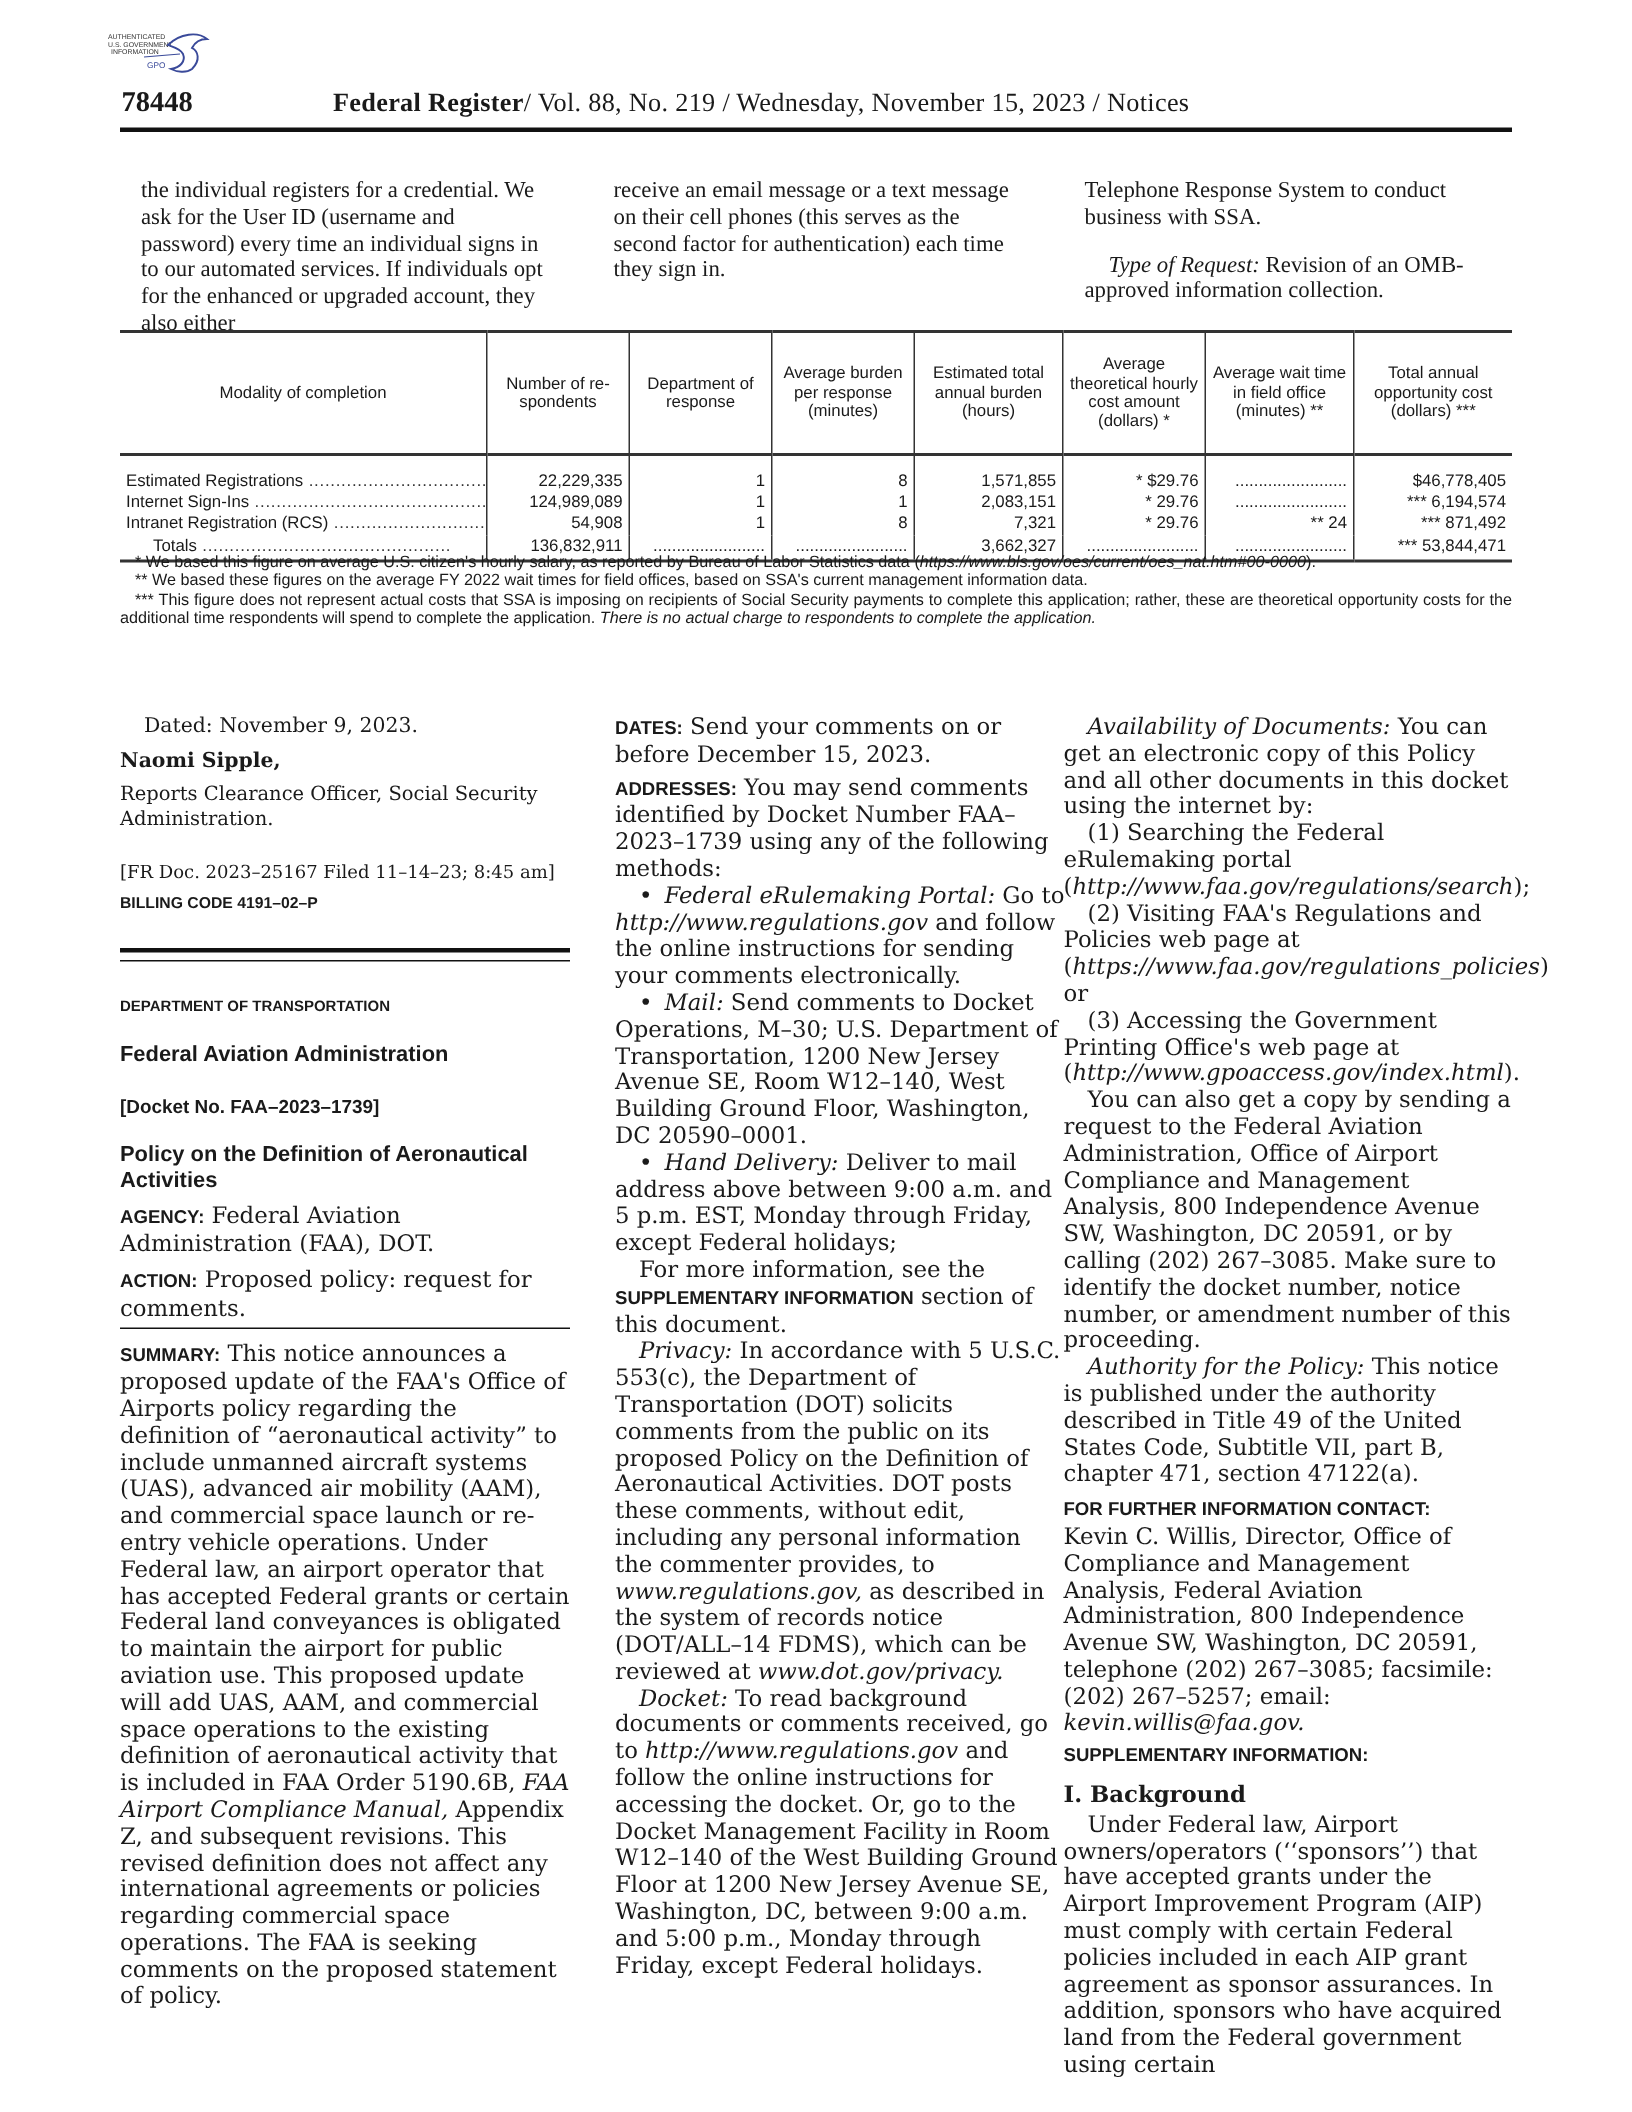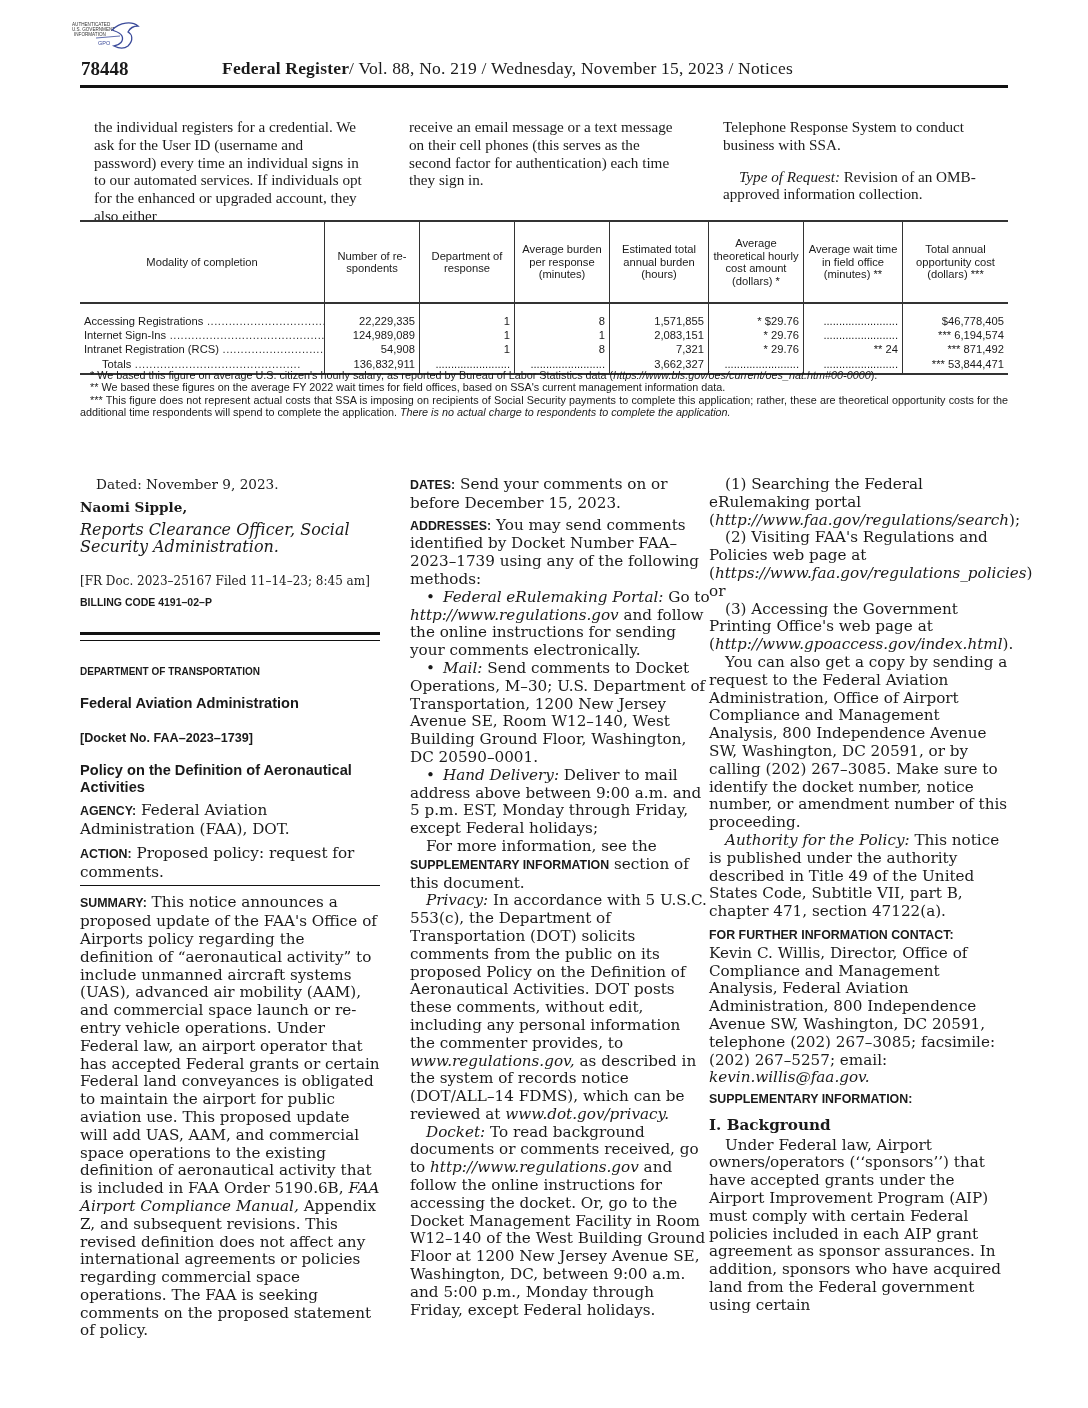--- a/index.html
+++ b/index.html
@@ -99,21 +99,21 @@
         <th style="width:86px">Department of response</th>
         <th style="width:86px">Average burden per response (minutes)</th>
         <th style="width:90px">Estimated total annual burden (hours)</th>
         <th style="width:86px">Average theoretical hourly cost amount (dollars) *</th>
         <th style="width:90px">Average wait time in field office (minutes) **</th>
         <th>Total annual opportunity cost (dollars) ***</th>
       </tr>
     </thead>
     <tbody id="table-body">
         <tr>
-          <td class="label" style="overflow: hidden; max-width: 228px;"><span>Accessing Registrations</span><span class="dots"> ..............................................</span></td>
+          <td class="label" style="overflow: hidden; max-width: 228px;"><span>Estimated Registrations</span><span class="dots"> ..............................................</span></td>
           <td>22,229,335</td>
           <td>1</td>
           <td>8</td>
           <td>1,571,855</td>
           <td>* $29.76</td>
           <td>........................</td>
           <td>$46,778,405</td>
         </tr>
         <tr>
           <td class="label" style="overflow: hidden; max-width: 228px;"><span>Internet Sign-Ins</span><span class="dots"> ..............................................</span></td>
@@ -151,21 +151,21 @@
 
 <div id="table-notes" class="abs">
   <p><span>* We based this figure on average U.S. citizen's hourly salary, as reported by Bureau of Labor Statistics data (</span><i>https://www.bls.gov/oes/current/oes_nat.htm#00-0000</i><span>).</span></p>
   <p>** We based these figures on the average FY 2022 wait times for field offices, based on SSA's current management information data.</p>
   <p><span>*** This figure does not represent actual costs that SSA is imposing on recipients of Social Security payments to complete this application; rather, these are theoretical opportunity costs for the additional time respondents will spend to complete the application. </span><i>There is no actual charge to respondents to complete the application.</i></p>
 </div>
 
 <div id="lower-col-1" class="abs lcol">
   <p class="indent" style="font-size:13.6px">Dated: November 9, 2023.</p>
   <p id="signature-name" style="font-size:13.6px">Naomi Sipple,</p>
-  <p style="font-size:16px;margin-top:4px;font-style:italic">Reports Clearance Officer, Social Security Administration.</p>
+  <p style="font-size:13px;margin-top:4px;">Reports Clearance Officer, Social Security Administration.</p>
   <p id="fr-doc">[FR Doc. 2023–25167 Filed 11–14–23; 8:45 am]</p>
   <p id="billing-code">BILLING CODE 4191–02–P</p>
   <div id="double-rule"></div>
   <p class="h-dept">DEPARTMENT OF TRANSPORTATION</p>
   <p class="h-agency">Federal Aviation Administration</p>
   <p class="h-docket">[Docket No. FAA–2023–1739]</p>
   <p class="h-title">Policy on the Definition of Aeronautical Activities</p>
   <p class="mt6"><span class="caps-label">AGENCY:</span><span> Federal Aviation Administration (FAA), DOT.</span></p>
   <p class="mt6"><span class="caps-label">ACTION:</span><span> Proposed policy: request for comments.</span></p>
   <div id="summary-rule"></div>
@@ -177,20 +177,21 @@
   <p class="mt4"><span class="caps-label">ADDRESSES:</span><span> You may send comments identified by Docket Number FAA–2023–1739 using any of the following methods:</span></p>
   <p class="indent bullet"><i>Federal eRulemaking Portal:</i><span> Go to </span><i>http://www.regulations.gov</i><span> and follow the online instructions for sending your comments electronically.</span></p>
   <p class="indent bullet"><i>Mail:</i><span> Send comments to Docket Operations, M–30; U.S. Department of Transportation, 1200 New Jersey Avenue SE, Room W12–140, West Building Ground Floor, Washington, DC 20590–0001.</span></p>
   <p class="indent bullet"><i>Hand Delivery:</i><span> Deliver to mail address above between 9:00 a.m. and 5 p.m. EST, Monday through Friday, except Federal holidays;</span></p>
   <p class="indent"><span>For more information, see the </span><span class="caps-label">SUPPLEMENTARY INFORMATION</span><span> section of this document.</span></p>
   <p class="indent"><i>Privacy:</i><span> In accordance with 5 U.S.C. 553(c), the Department of Transportation (DOT) solicits comments from the public on its proposed Policy on the Definition of Aeronautical Activities. DOT posts these comments, without edit, including any personal information the commenter provides, to </span><i>www.regulations.gov,</i><span> as described in the system of records notice (DOT/ALL–14 FDMS), which can be reviewed at </span><i>www.dot.gov/privacy.</i></p>
   <p class="indent"><i>Docket:</i><span> To read background documents or comments received, go to </span><i>http://www.regulations.gov</i><span> and follow the online instructions for accessing the docket. Or, go to the Docket Management Facility in Room W12–140 of the West Building Ground Floor at 1200 New Jersey Avenue SE, Washington, DC, between 9:00 a.m. and 5:00 p.m., Monday through Friday, except Federal holidays.</span></p>
 </div>
 
 <div id="lower-col-3" class="abs lcol">
+  <p class="indent"><i>Availability of Documents:</i><span> You can get an electronic copy of this Policy and all other documents in this docket using the internet by:</span></p>
   <p class="indent"><span>(1) Searching the Federal eRulemaking portal (</span><i>http://www.faa.gov/regulations/search</i><span>);</span></p>
   <p class="indent"><span>(2) Visiting FAA's Regulations and Policies web page at (</span><i>https://www.faa.gov/regulations_policies</i><span>) or</span></p>
   <p class="indent"><span>(3) Accessing the Government Printing Office's web page at (</span><i>http://www.gpoaccess.gov/index.html</i><span>).</span></p>
   <p class="indent">You can also get a copy by sending a request to the Federal Aviation Administration, Office of Airport Compliance and Management Analysis, 800 Independence Avenue SW, Washington, DC 20591, or by calling (202) 267–3085. Make sure to identify the docket number, notice number, or amendment number of this proceeding.</p>
   <p class="indent"><i>Authority for the Policy:</i><span> This notice is published under the authority described in Title 49 of the United States Code, Subtitle VII, part B, chapter 471, section 47122(a).</span></p>
   <p class="caps-label mt6">FOR FURTHER INFORMATION CONTACT:</p>
   <p><span>Kevin C. Willis, Director, Office of Compliance and Management Analysis, Federal Aviation Administration, 800 Independence Avenue SW, Washington, DC 20591, telephone (202) 267–3085; facsimile: (202) 267–5257; email: </span><i>kevin.willis@faa.gov.</i></p>
   <p class="caps-label mt4">SUPPLEMENTARY INFORMATION:</p>
   <p id="background-heading">I. Background</p>
   <p class="indent">Under Federal law, Airport owners/operators (‘‘sponsors’’) that have accepted grants under the Airport Improvement Program (AIP) must comply with certain Federal policies included in each AIP grant agreement as sponsor assurances. In addition, sponsors who have acquired land from the Federal government using certain</p>

